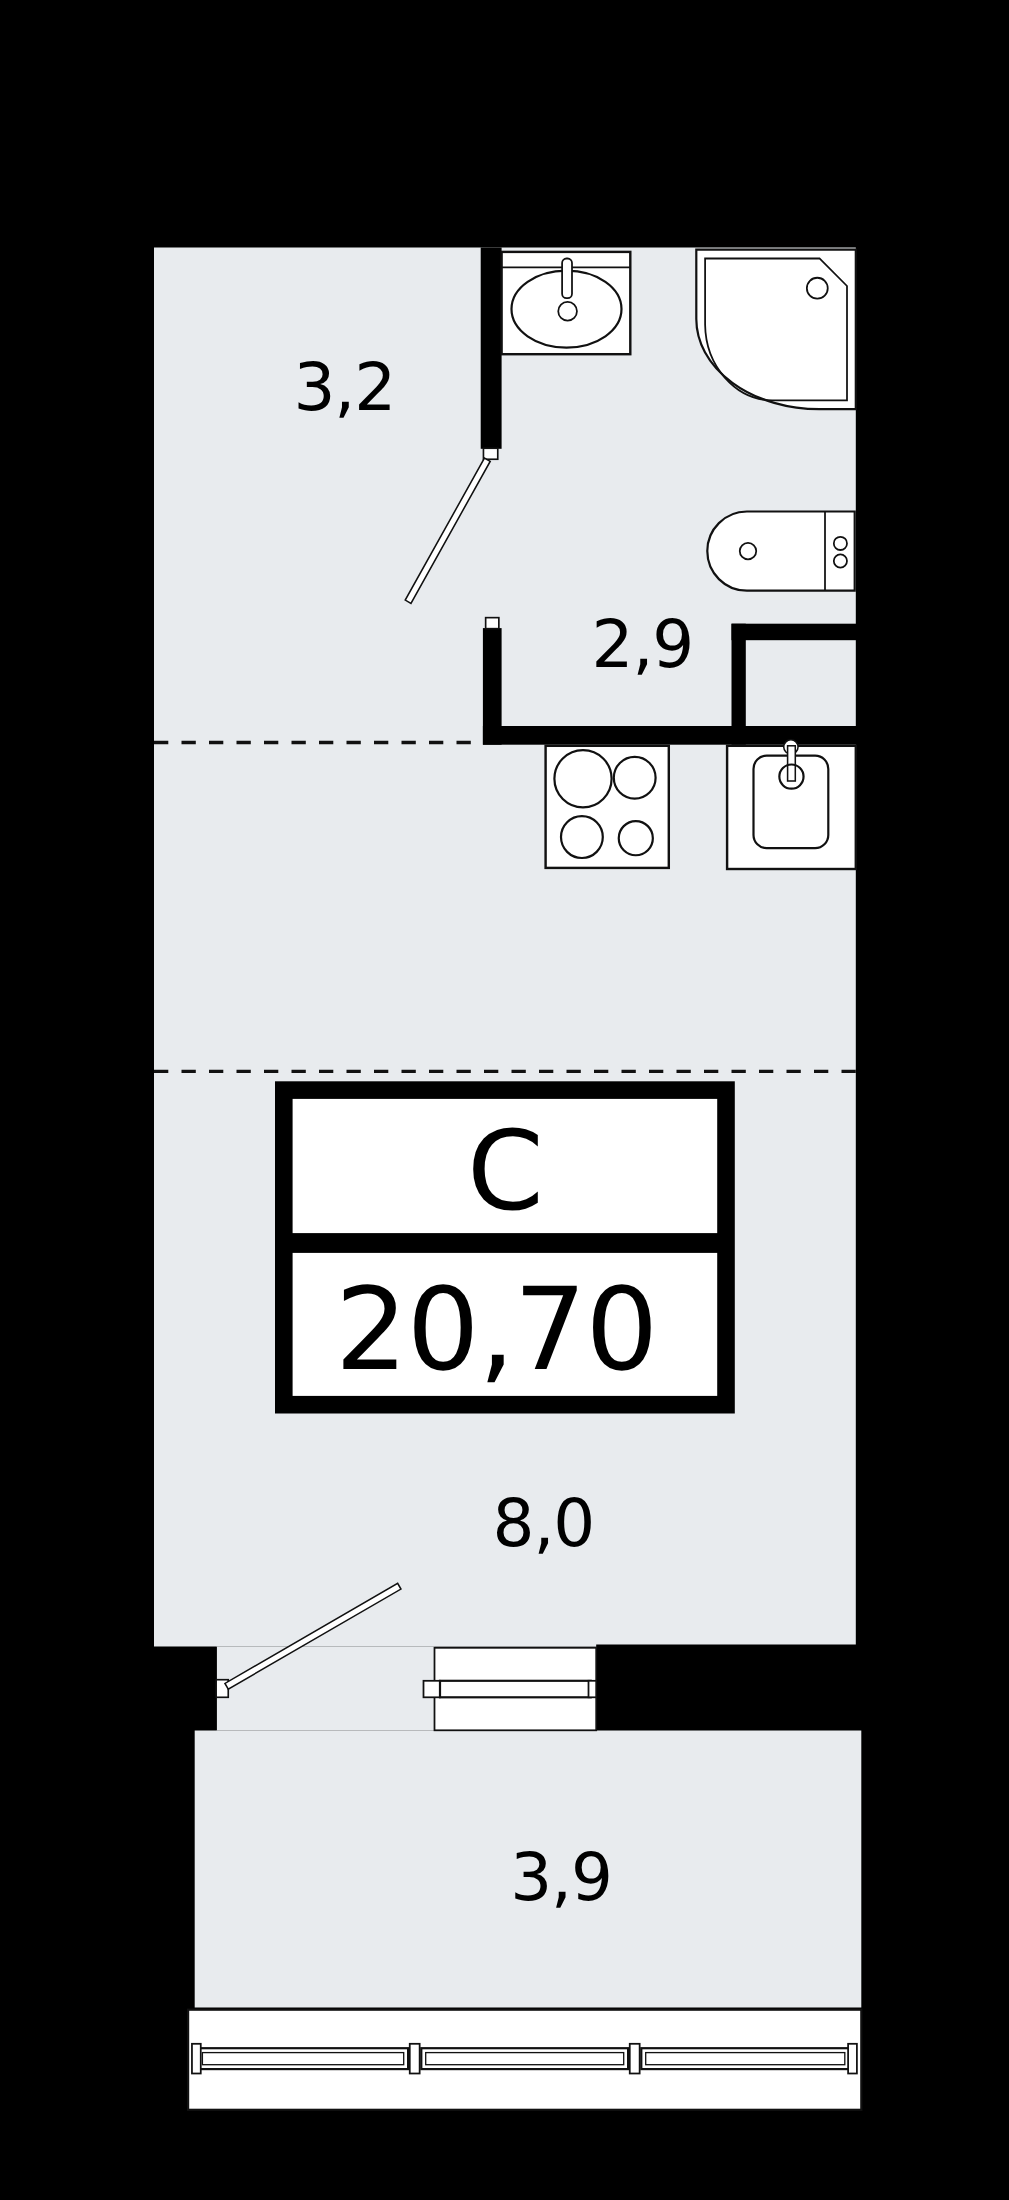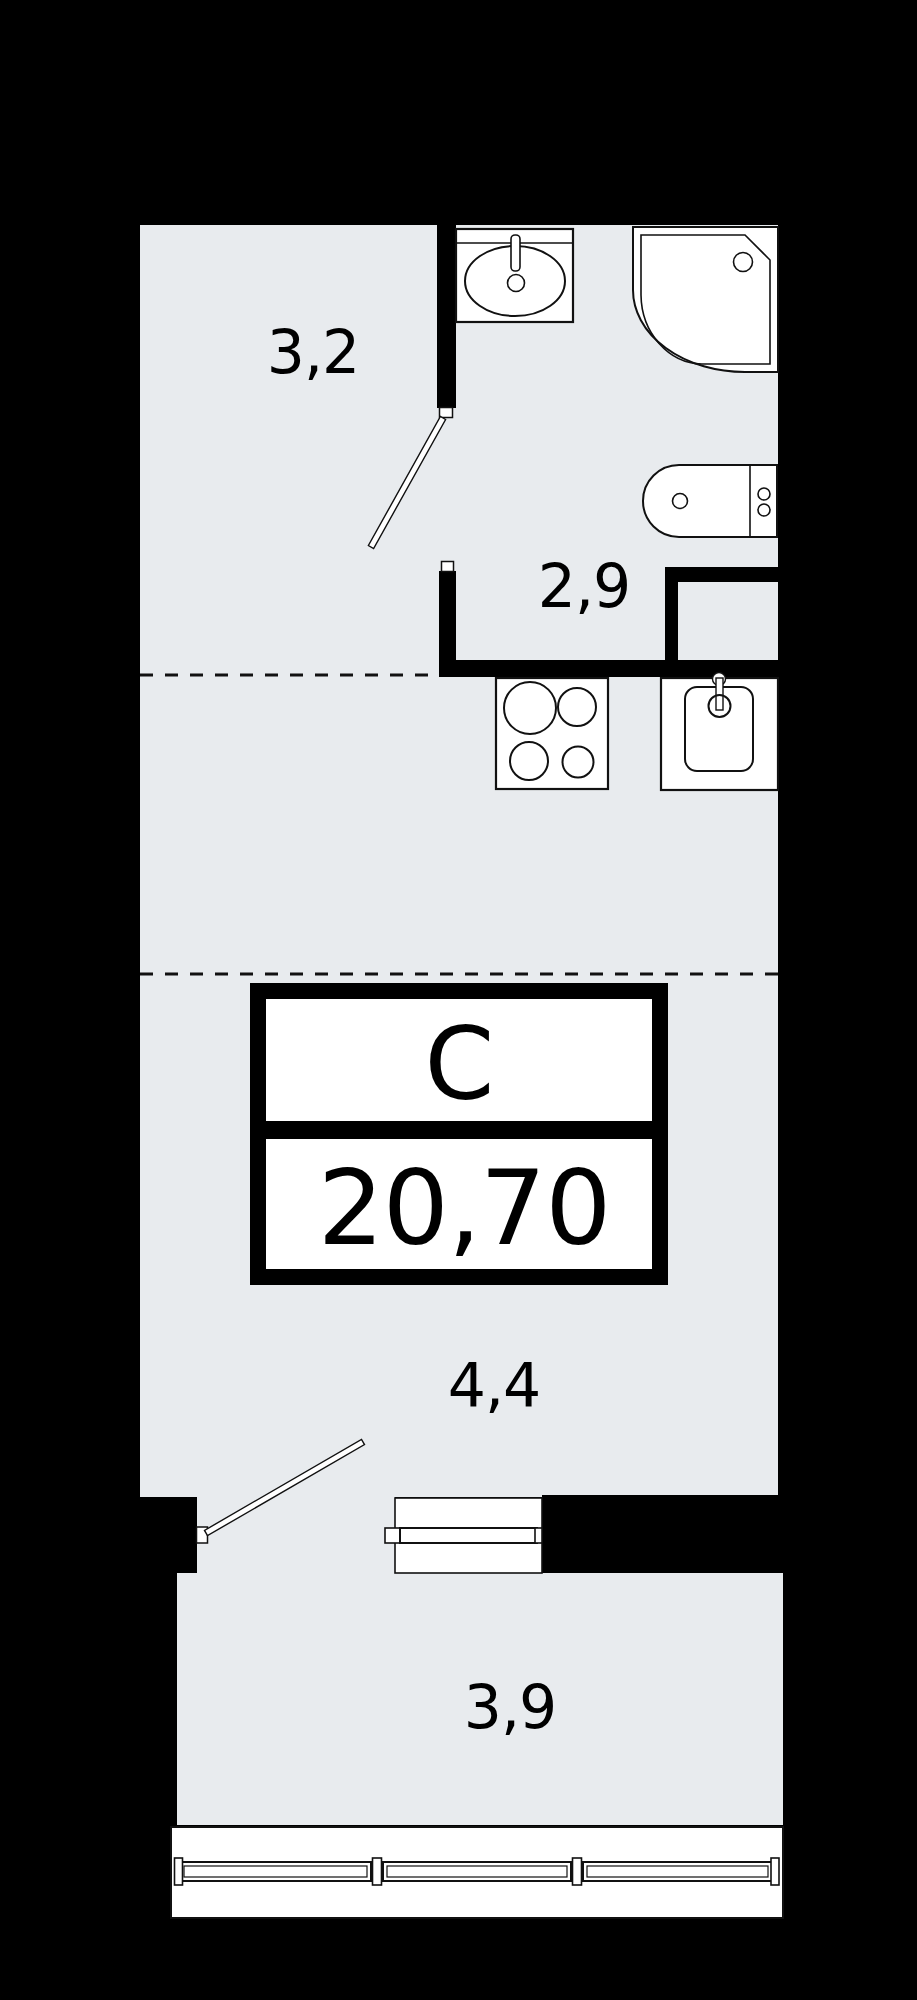--- a/index.html
+++ b/index.html
@@ -21,21 +21,21 @@
   }
   .lbl-room{font-size:60px;}
   .lbl-type{font-size:100px;}
   .lbl-area{font-size:104px;}
   .pos-3-2{left:313px;top:350px;}
   .pos-2-9{left:568px;top:584px;margin-left:16px;}
   .pos-4-4{left:325px;top:829px;}
   .pos-8-0{left:494px;top:1383px;}
   .pos-2-2{left:510px;top:1705px;}
   .pos-type{left:459px;top:1061px;}
-  .pos-area{left:464px;top:1204px;}
+  .pos-area{left:451px;top:1204px;}
 </style>
 </head>
 <body>
 
 <div class="plan">
 
   <svg width="917" height="2000" viewBox="0 0 917 2000">
 
     <g>
       <rect x="140" y="225" width="638" height="1272" fill="#e8ebee"></rect>
@@ -130,19 +130,19 @@
       <rect x="587" y="1866" width="181" height="11" fill="none" stroke="#111" stroke-width="1.2"></rect>
       <rect x="174.5" y="1858" width="8" height="27" fill="#fff" stroke="#111" stroke-width="1.6"></rect>
       <rect x="372.5" y="1858" width="9" height="27" fill="#fff" stroke="#111" stroke-width="1.6"></rect>
       <rect x="572.5" y="1858" width="9" height="27" fill="#fff" stroke="#111" stroke-width="1.6"></rect>
       <rect x="771" y="1858" width="8" height="27" fill="#fff" stroke="#111" stroke-width="1.6"></rect>
     </g>
   </svg>
 
   <div class="lbl lbl-room pos-3-2">3,2</div>
   <div class="lbl lbl-room pos-2-9">2,9</div>
-  <div class="lbl lbl-room pos-8-0">4,4</div>
+  <div class="lbl lbl-room pos-8-0">8,0</div>
   <div class="lbl lbl-room pos-2-2">3,9</div>
 
   <div class="lbl lbl-type pos-type">С</div>
   <div class="lbl lbl-area pos-area">20,70</div>
 
 </div>
 
 </body></html>

